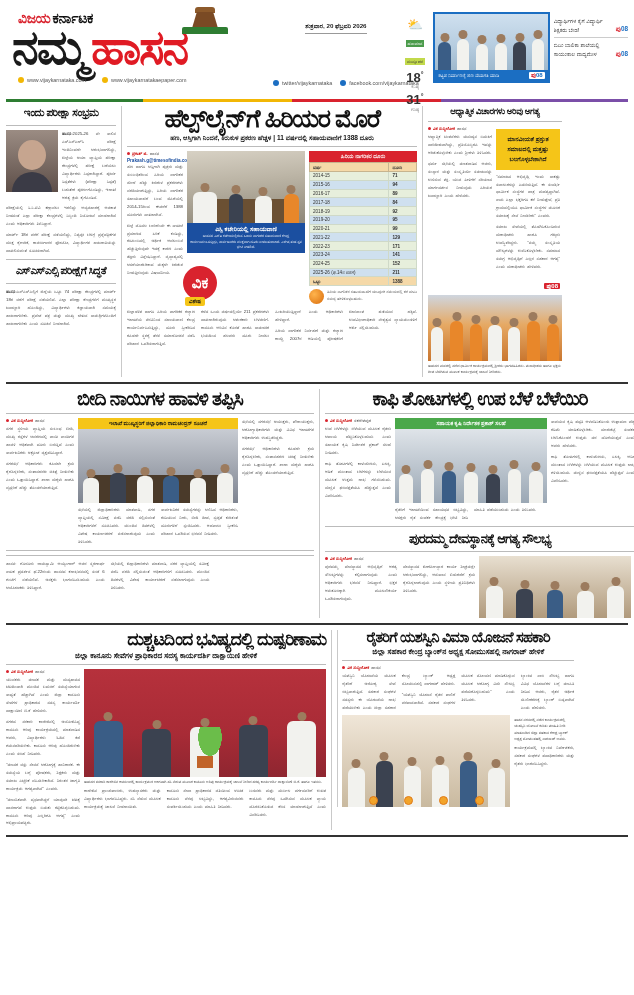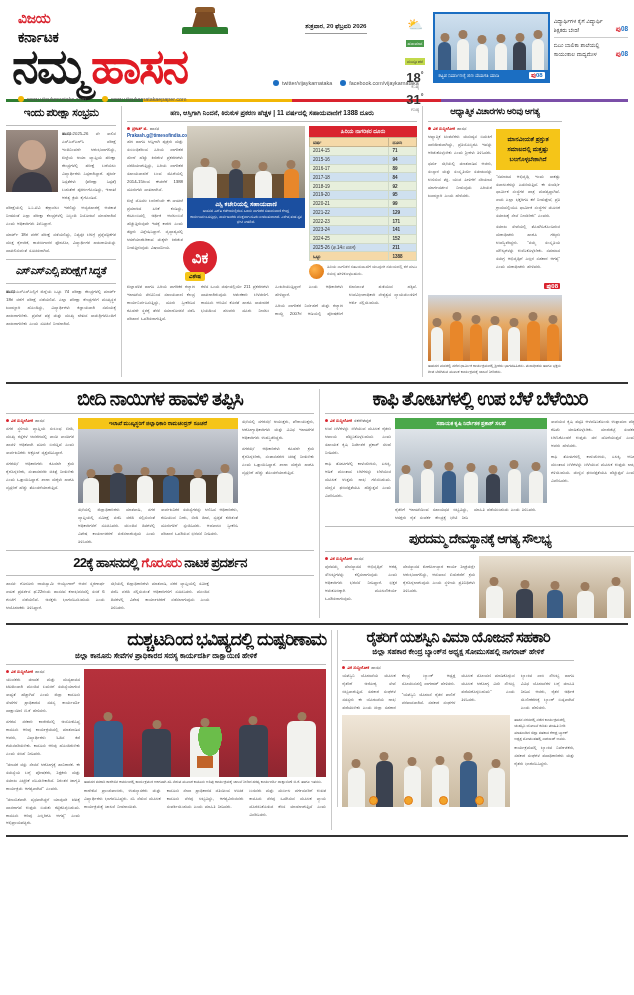--- a/index.html
+++ b/index.html
@@ -7,21 +7,21 @@
     width: 634px; height: 995px;
     background: #ffffff;
     font-family: "Liberation Sans", sans-serif;
     overflow: hidden;
   }
   .page { position: relative; width: 634px; height: 995px; background:#fff; padding: 4px 6px 0 6px; }
 
   
   .masthead { display: flex; align-items: flex-start; height: 92px; padding-top: 6px; }
   .mast-left { width: 282px; position: relative; }
-  .mast-brand { display:flex; align-items:baseline; gap:2px; margin-left: 12px; flex-direction: column; }
+  .mast-brand { display:flex; align-items:baseline; gap:2px; margin-left: 12px; }
   .brand-vijaya { color:#d9232e; font-weight:900; font-size:14px; letter-spacing:-.3px; }
   .brand-karnataka { color:#111; font-weight:900; font-size:14px; letter-spacing:-.3px; }
   .mast-title { display:flex; align-items:center; margin-left:6px; margin-top:-2px; }
   .title-namma { font-size:48px; font-weight:700; color:#1a1a1a; letter-spacing:-2px; line-height:.95; }
   .title-hassan { font-size:48px; font-weight:900; color:#e01b24; letter-spacing:-2px; line-height:.95; margin-left:4px; }
   .mast-gopura {
     position:absolute; left:172px; top:-6px; width:54px; height:30px;
   }
   .gop-base { position:absolute; bottom:0; left:4px; width:46px; height:7px; background:#2e7d32; border-radius:2px 2px 0 0;}
   .gop-body { position:absolute; bottom:6px; left:10px; width:34px; height:16px; background:#7a4a24;
@@ -262,20 +262,21 @@
       <div class="head-a">ಎಸ್ಎಸ್ಎಲ್ಸಿ ಪರೀಕ್ಷೆಗೆ ಸಿದ್ಧತೆ</div>
       <hr class="thin">
       <div class="body-txt">
         <p><b>ಹಾಸನ:</b><span>ಎಸ್ಎಸ್ಎಲ್ಸಿಗೆ ಜಿಲ್ಲೆಯ ಒಟ್ಟು 74 ಪರೀಕ್ಷಾ ಕೇಂದ್ರಗಳಲ್ಲಿ ಮಾರ್ಚ್ 18ರ ವರೆಗೆ ಪರೀಕ್ಷೆ ನಡೆಯಲಿದೆ. ಎಲ್ಲಾ ಪರೀಕ್ಷಾ ಕೇಂದ್ರಗಳಿಗೆ ಮುಖ್ಯಸ್ಥರ ಜವಾಬ್ದಾರಿ ಹೊಂದಿದ್ದು, ವಿದ್ಯಾರ್ಥಿಗಳು ಕಡ್ಡಾಯವಾಗಿ ಸಮಯಕ್ಕೆ ಹಾಜರಾಗಬೇಕು. ಪ್ರವೇಶ ಪತ್ರ ಮತ್ತು ಮುಖ್ಯ ಲೇಖನ ಸಾಮಗ್ರಿಗಳೊಂದಿಗೆ ಹಾಜರಾಗಬೇಕು ಎಂದು ಸೂಚನೆ ನೀಡಲಾಗಿದೆ.</span></p>
       </div>
     </div>
 
     <div class="vline"></div>
 
     <div class="col-b">
+      <div class="mainhead">ಹೆಲ್ಪ್‌ಲೈನ್‌ಗೆ ಹಿರಿಯರ ಮೊರೆ</div>
       <div class="mainhead-dek">ಹಣ, ಆಸ್ತಿಗಾಗಿ ನಿಂದನೆ, ಕಿರುಕುಳ ಪ್ರಕರಣ ಹೆಚ್ಚಳ | 11 ವರ್ಷದಲ್ಲಿ ಸಹಾಯವಾಣಿಗೆ 1388 ದೂರು</div>
       <hr class="thin">
 
       <div style="display:flex; gap:4px;">
         <div style="width:56px;">
           <div class="byline">
             <i class="bdot"></i>
             <span>ಪ್ರಕಾಶ್ ಜಿ.</span>
             <span class="place">ಹಾಸನ</span>
           </div>
@@ -465,23 +466,20 @@
           </div>
         </div>
         <div style="width:72px;">
           <div class="body-txt">
             <p>ಸಭೆಯಲ್ಲಿ ನಗರಸಭೆ ಆಯುಕ್ತರು, ಪೌರಾಯುಕ್ತರು, ಆರೋಗ್ಯಾಧಿಕಾರಿಗಳು ಮತ್ತು ವಿವಿಧ ಇಲಾಖೆಗಳ ಅಧಿಕಾರಿಗಳು ಉಪಸ್ಥಿತರಿದ್ದರು.</p>
             <p>ನಗರಸಭೆ ಅಧಿಕಾರಿಗಳು ಕೂಡಲೇ ಕ್ರಮ ಕೈಗೊಳ್ಳಬೇಕು, ಸಂತಾನಹರಣ ಚಿಕಿತ್ಸೆ ನೀಡಬೇಕು ಎಂದು ಒತ್ತಾಯಿಸಿದ್ದಾರೆ. ಶಾಲಾ ಮಕ್ಕಳು ಹಾಗೂ ವೃದ್ಧರಿಗೆ ಹೆಚ್ಚು ತೊಂದರೆಯಾಗುತ್ತಿದೆ.</p>
           </div>
         </div>
       </div>
       <hr class="thin">
-      <div class="head-sm">
-        <span>22ಕ್ಕೆ ಹಾಸನದಲ್ಲಿ </span><span class="red">ಗೊರೂರು</span><span> ನಾಟಕ ಪ್ರದರ್ಶನ</span>
-      </div>
       <hr class="thin">
       <div class="body-txt cols3">
         <p>ಹಾಸನ: ಗೊರೂರು ರಾಮಸ್ವಾಮಿ ಅಯ್ಯಂಗಾರ್ ಅವರ ಸ್ಮರಣಾರ್ಥ ನಾಟಕ ಪ್ರದರ್ಶನ ಫೆ.22ರಂದು ಹಾಸನದ ಕಲಾಭವನದಲ್ಲಿ ಸಂಜೆ 6 ಗಂಟೆಗೆ ನಡೆಯಲಿದೆ. ಆಸಕ್ತರು ಭಾಗವಹಿಸಬಹುದು ಎಂದು ಆಯೋಜಕರು ತಿಳಿಸಿದ್ದಾರೆ.</p>
         <p>ಸಭೆಯಲ್ಲಿ ಜಿಲ್ಲಾಧಿಕಾರಿಗಳು ಮಾತನಾಡಿ, ನಗರ ವ್ಯಾಪ್ತಿಯಲ್ಲಿ ಸಮೀಕ್ಷೆ ನಡೆಸಿ ವರದಿ ಸಲ್ಲಿಸುವಂತೆ ಅಧಿಕಾರಿಗಳಿಗೆ ಸೂಚಿಸಿದರು. ಮುಂದಿನ ದಿನಗಳಲ್ಲಿ ವಿಶೇಷ ಕಾರ್ಯಾಚರಣೆ ನಡೆಸಲಾಗುವುದು ಎಂದು ತಿಳಿಸಿದರು.</p>
       </div>
     </div>
 
     <div class="vline"></div>
 
     <div class="col-m2">

